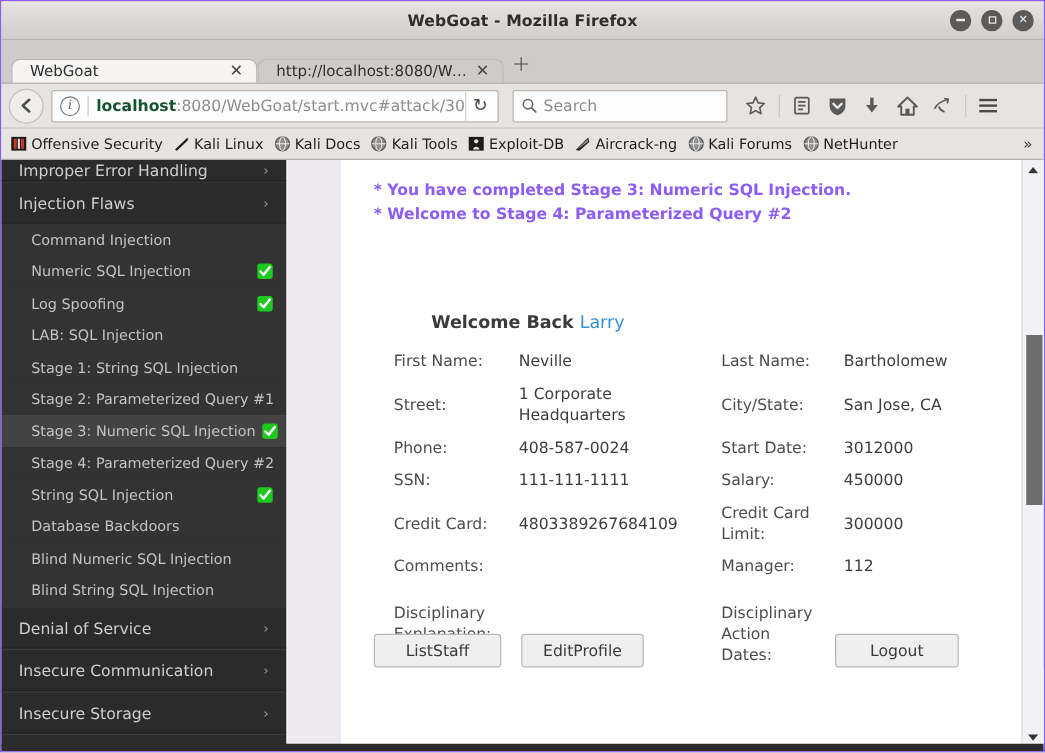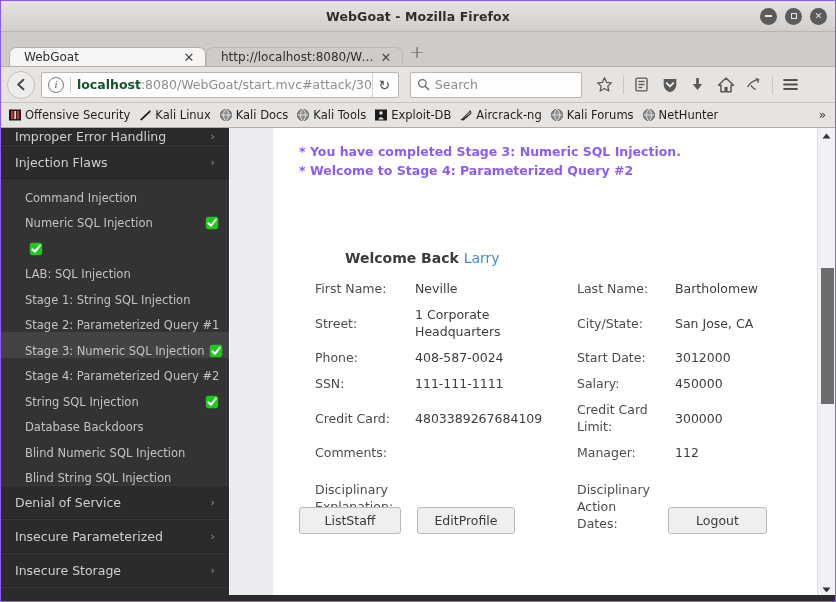--- a/index.html
+++ b/index.html
@@ -186,21 +186,21 @@
     padding: 0 14px;
     background: #2b2b2b;
     border-top: 1px solid #3a3a3a;
     border-bottom: 1px solid #232323;
     font-size: 12.5px; color: #cfcfcf;
   }
   .side-cat .lbl { flex: 1; }
   .side-cat .chev { font-size: 11px; color: #9a9a9a; }
   .side-sub {
     height: 25.5px;
-    display: flex; align-items: flex-end;
+    display: flex; align-items: center;
     padding: 0 10px 0 24px;
     background: #333333;
     font-size: 11.5px; color: #c3c3c3;
   }
   .side-sub.selected { background: #434343; }
   .side-sub .lbl { flex: 1; white-space: nowrap; }
   .side-sub .chk { flex: 0 0 14px; margin-left: 4px; display:block; }
   .side-topcut {
     height: 17px; overflow: hidden;
     display: flex; align-items: flex-end;
@@ -487,20 +487,21 @@
             <span class="lbl">Command Injection</span>
           </div>
           <div class="side-sub">
             <span class="lbl">Numeric SQL Injection</span>
             <svg class="chk" width="14" height="14" viewBox="0 0 14 14">
               <rect x="0.8" y="0.8" width="12.4" height="12.4" rx="2.4" fill="#1ec81e"></rect>
               <path d="M3.4 7.2 L5.9 9.8 L10.8 3.6" fill="none" stroke="#ffffff" stroke-width="2" stroke-linecap="round" stroke-linejoin="round"></path>
             </svg>
           </div>
           <div class="side-sub">
+            <span class="lbl">Log Spoofing</span>
             <svg class="chk" width="14" height="14" viewBox="0 0 14 14">
               <rect x="0.8" y="0.8" width="12.4" height="12.4" rx="2.4" fill="#1ec81e"></rect>
               <path d="M3.4 7.2 L5.9 9.8 L10.8 3.6" fill="none" stroke="#ffffff" stroke-width="2" stroke-linecap="round" stroke-linejoin="round"></path>
             </svg>
           </div>
           <div class="side-sub">
             <span class="lbl">LAB: SQL Injection</span>
           </div>
           <div class="side-sub">
             <span class="lbl">Stage 1: String SQL Injection</span>
@@ -534,21 +535,21 @@
           <div class="side-sub">
             <span class="lbl">Blind String SQL Injection</span>
           </div>
         </div>
       <div id="cat-list">
           <div class="side-cat">
             <span class="lbl">Denial of Service</span>
             <span class="chev">›</span>
           </div>
           <div class="side-cat">
-            <span class="lbl">Insecure Parameterized</span>
+            <span class="lbl">Insecure Communication</span>
             <span class="chev">›</span>
           </div>
           <div class="side-cat">
             <span class="lbl">Insecure Storage</span>
             <span class="chev">›</span>
           </div>
           <div class="side-cat">
             <span class="lbl">Malicious Execution</span>
             <span class="chev">›</span>
           </div>

